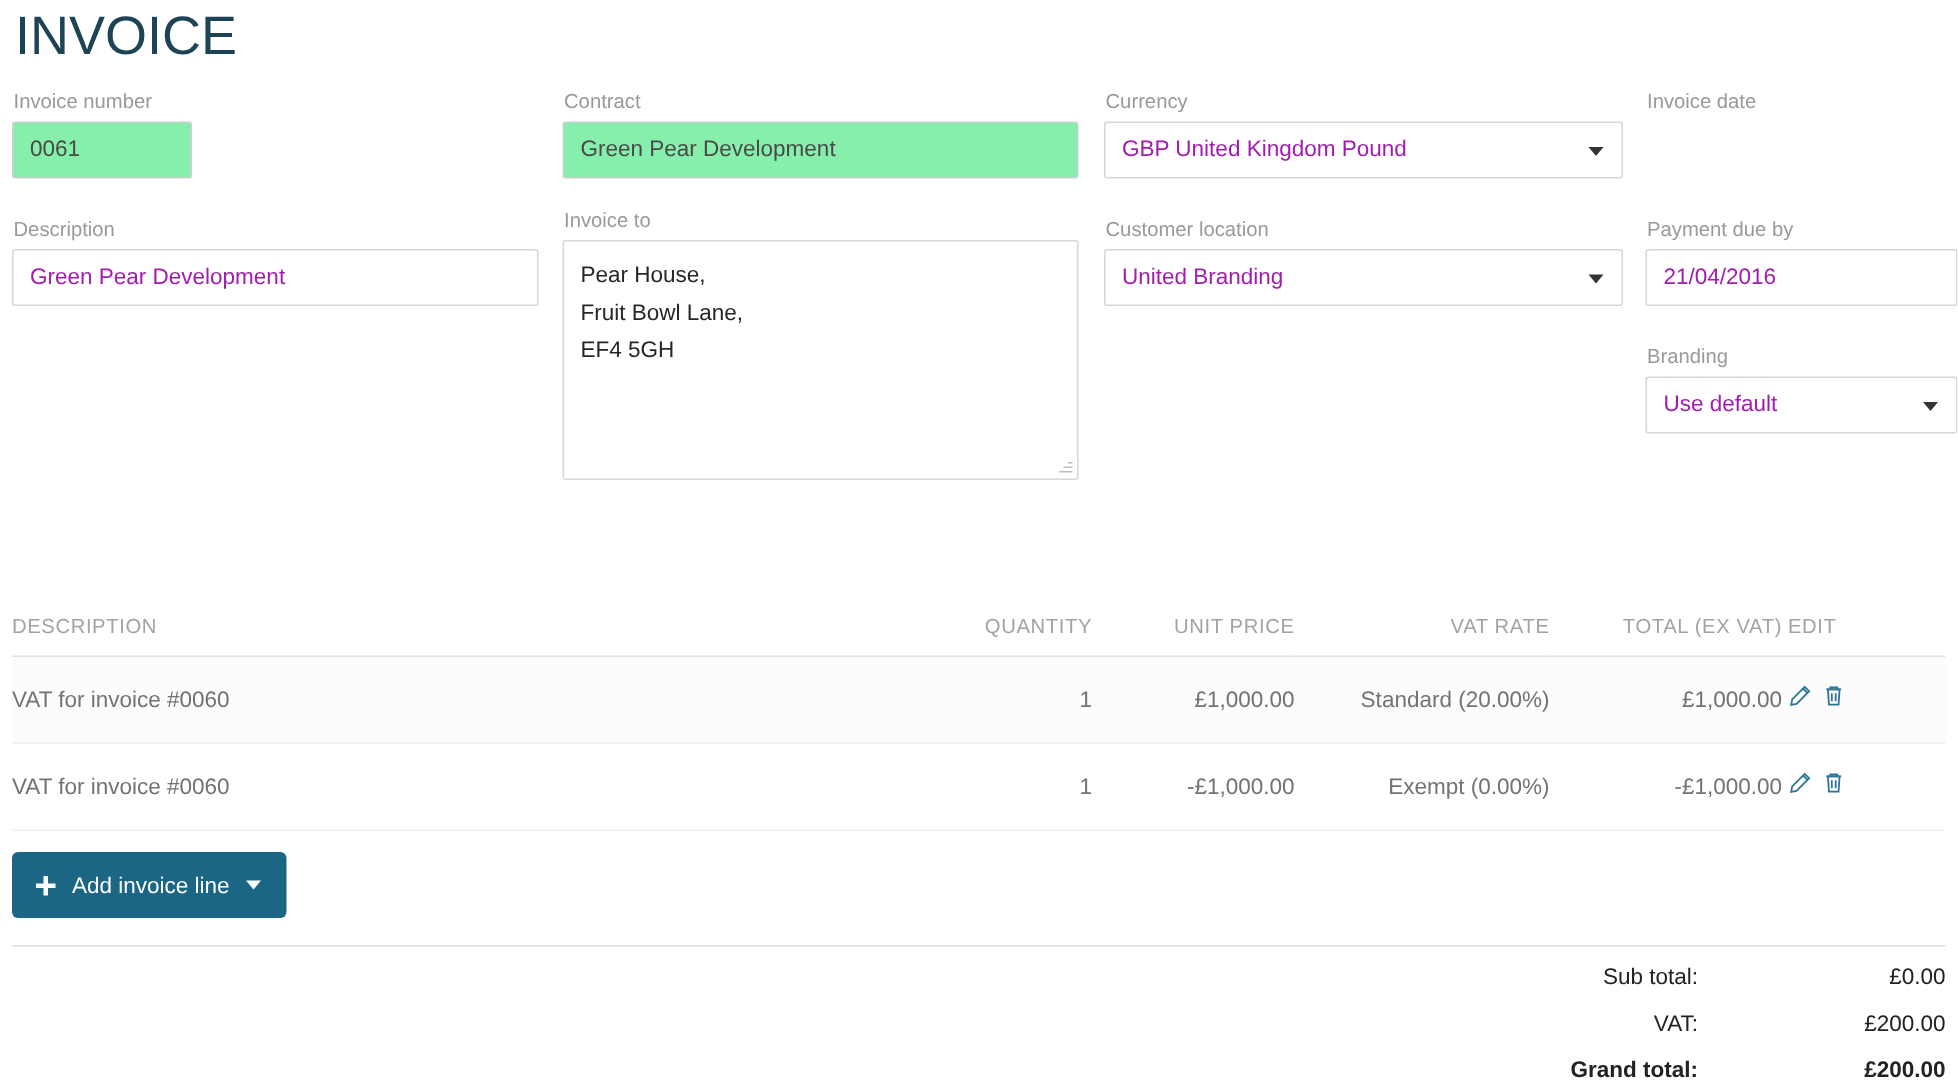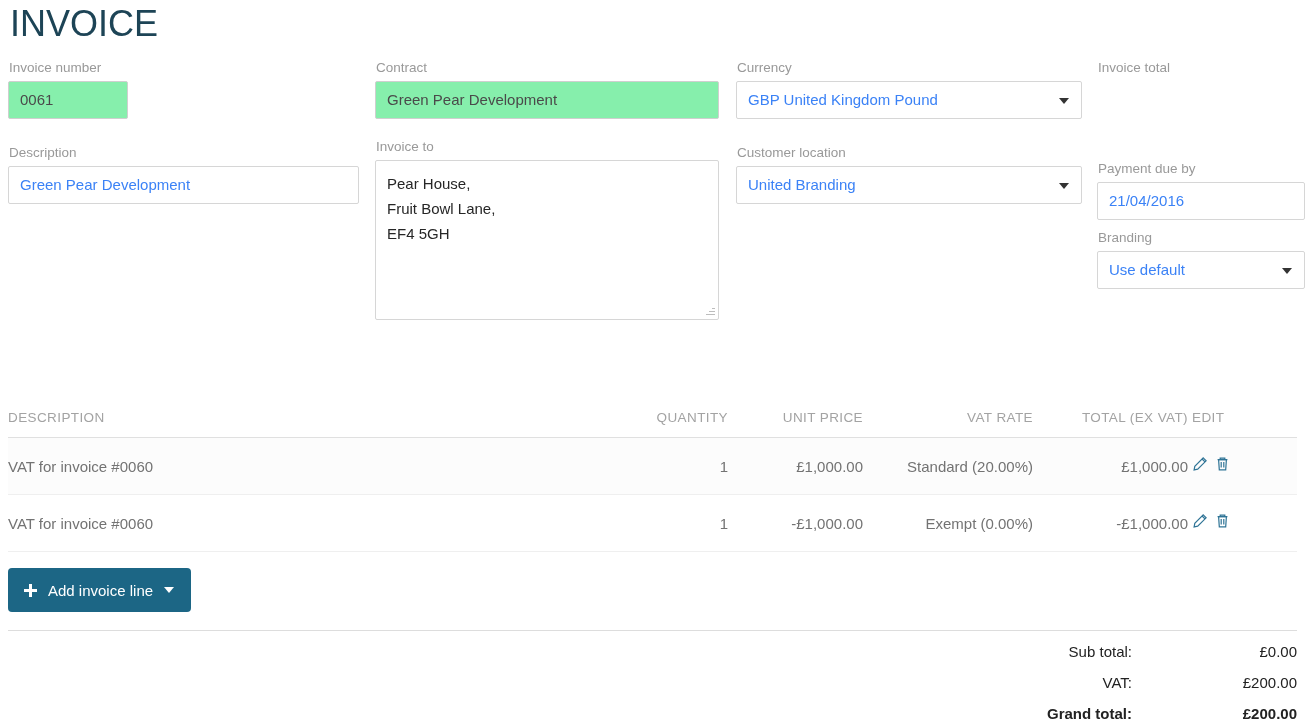--- a/index.html
+++ b/index.html
@@ -51,21 +51,21 @@
     margin-bottom: 5px;
     padding-left: 1px;
   }
 
   .ctrl {
     display: block;
     width: 100%;
     height: 38px;
     font-family: "Liberation Sans", sans-serif;
     font-size: 15px;
-    color: #3b82f6;
+    color: #a21caf;
     background: #ffffff;
     border: 1px solid #d6d6d6;
     border-radius: 2px;
     padding: 0 11px;
     line-height: 36px;
     outline: none;
   }
 
   .ctrl.disabled {
     background: #86efac;
@@ -129,21 +129,21 @@
 
   
   .f-invoice-number { left: 0;    top: 0;   width: 120px; }
   .f-contract       { left: 367px; top: 0;   width: 344px; }
   .f-currency       { left: 728px; top: 0;   width: 346px; }
   .f-invoice-date   { left: 1089px; top: 0;  width: 208px; }
 
   .f-description    { left: 0;    top: 85px; width: 351px; }
   .f-invoice-to     { left: 367px; top: 79px; width: 344px; }
   .f-cust-location  { left: 728px; top: 85px; width: 346px; }
-  .f-payment-due    { left: 1089px; top: 101px; width: 208px; }
+  .f-payment-due    { left: 1089px; top: 85px; width: 208px; }
 
   .f-branding       { left: 1089px; top: 170px; width: 208px; }
 
   
   .items {
     position: absolute;
     left: 8px;
     top: 410px;
     width: 1289px;
   }
@@ -291,21 +291,21 @@
 
     <div class="field f-currency">
       <span class="field-label">Currency</span>
       <div class="ctrl select">
         <span>GBP United Kingdom Pound</span>
         <span class="caret"></span>
       </div>
     </div>
 
     <div class="field f-invoice-date">
-      <span class="field-label">Invoice total</span>
+      <span class="field-label">Invoice date</span>
     </div>
 
     <div class="field f-description">
       <span class="field-label">Description</span>
       <div class="ctrl">Green Pear Development</div>
     </div>
 
     <div class="field f-invoice-to">
       <span class="field-label">Invoice to</span>
       <div class="textarea"><span>Pear House,

